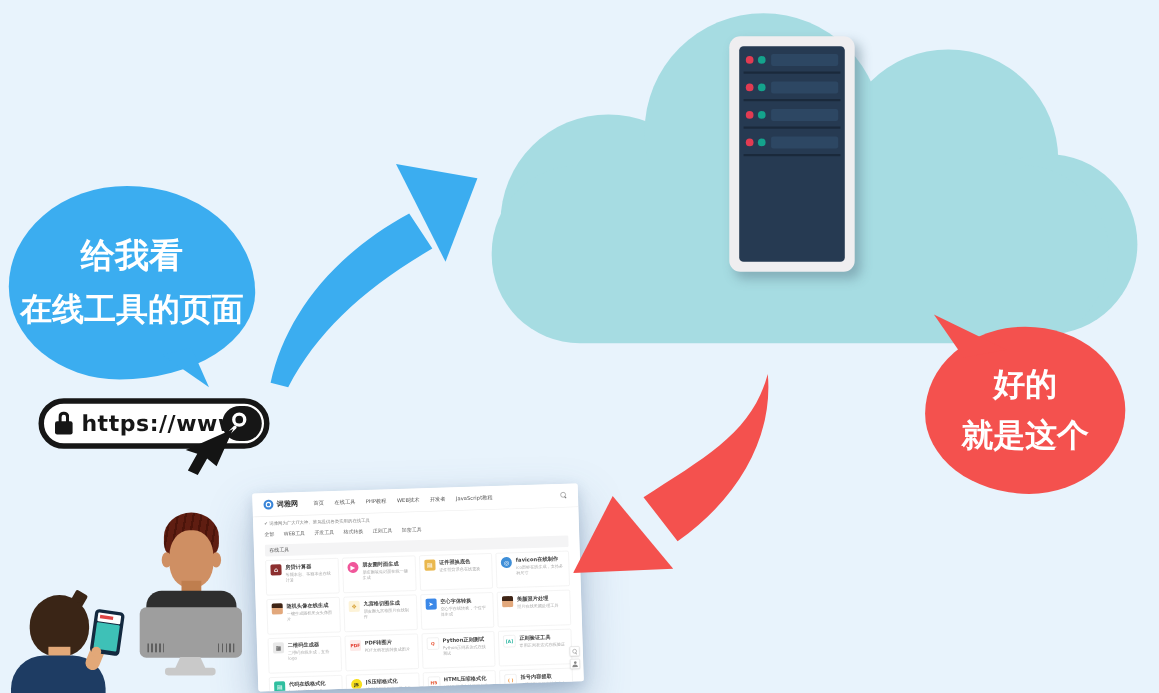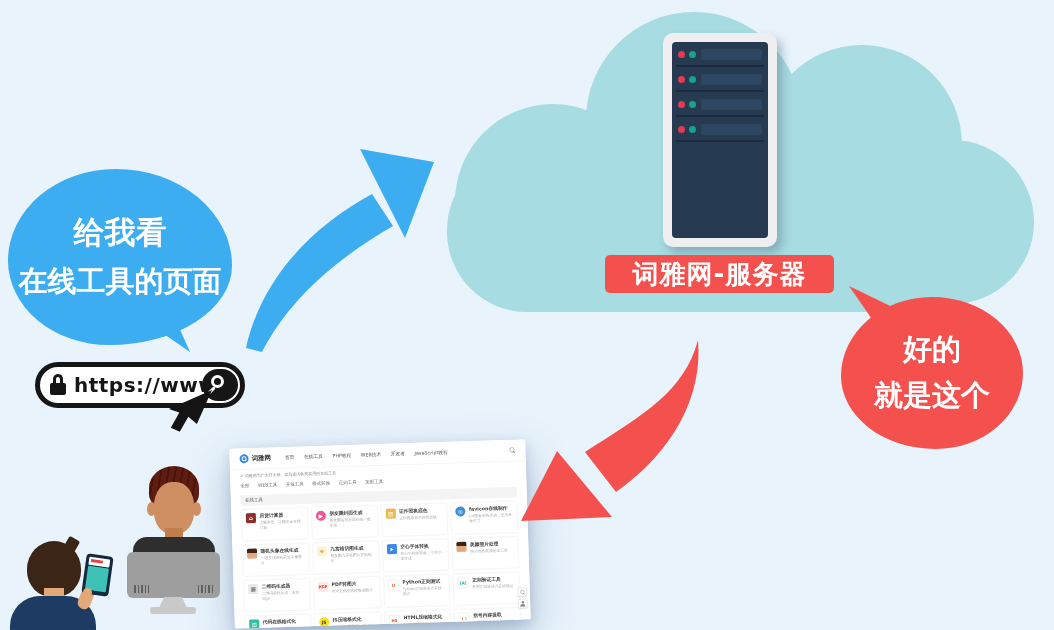--- a/index.html
+++ b/index.html
@@ -142,21 +142,20 @@
           <span class="sep"></span>
       </div>
       <div class="server-slot">
         <span class="led led-red"></span>
           <span class="led led-teal"></span>
           <span class="slot-bar"></span>
           <span class="sep"></span>
       </div>
     </div>
   </div>
-  <div class="server-label">词雅网-服务器</div>
 
   <div class="bubble bubble-blue">
     <div class="l1">给我看</div>
     <div class="l2">在线工具的页面</div>
   </div>
 
   <div class="bubble bubble-red">
     <div class="l1">好的</div>
     <div class="l2">就是这个</div>
   </div>

